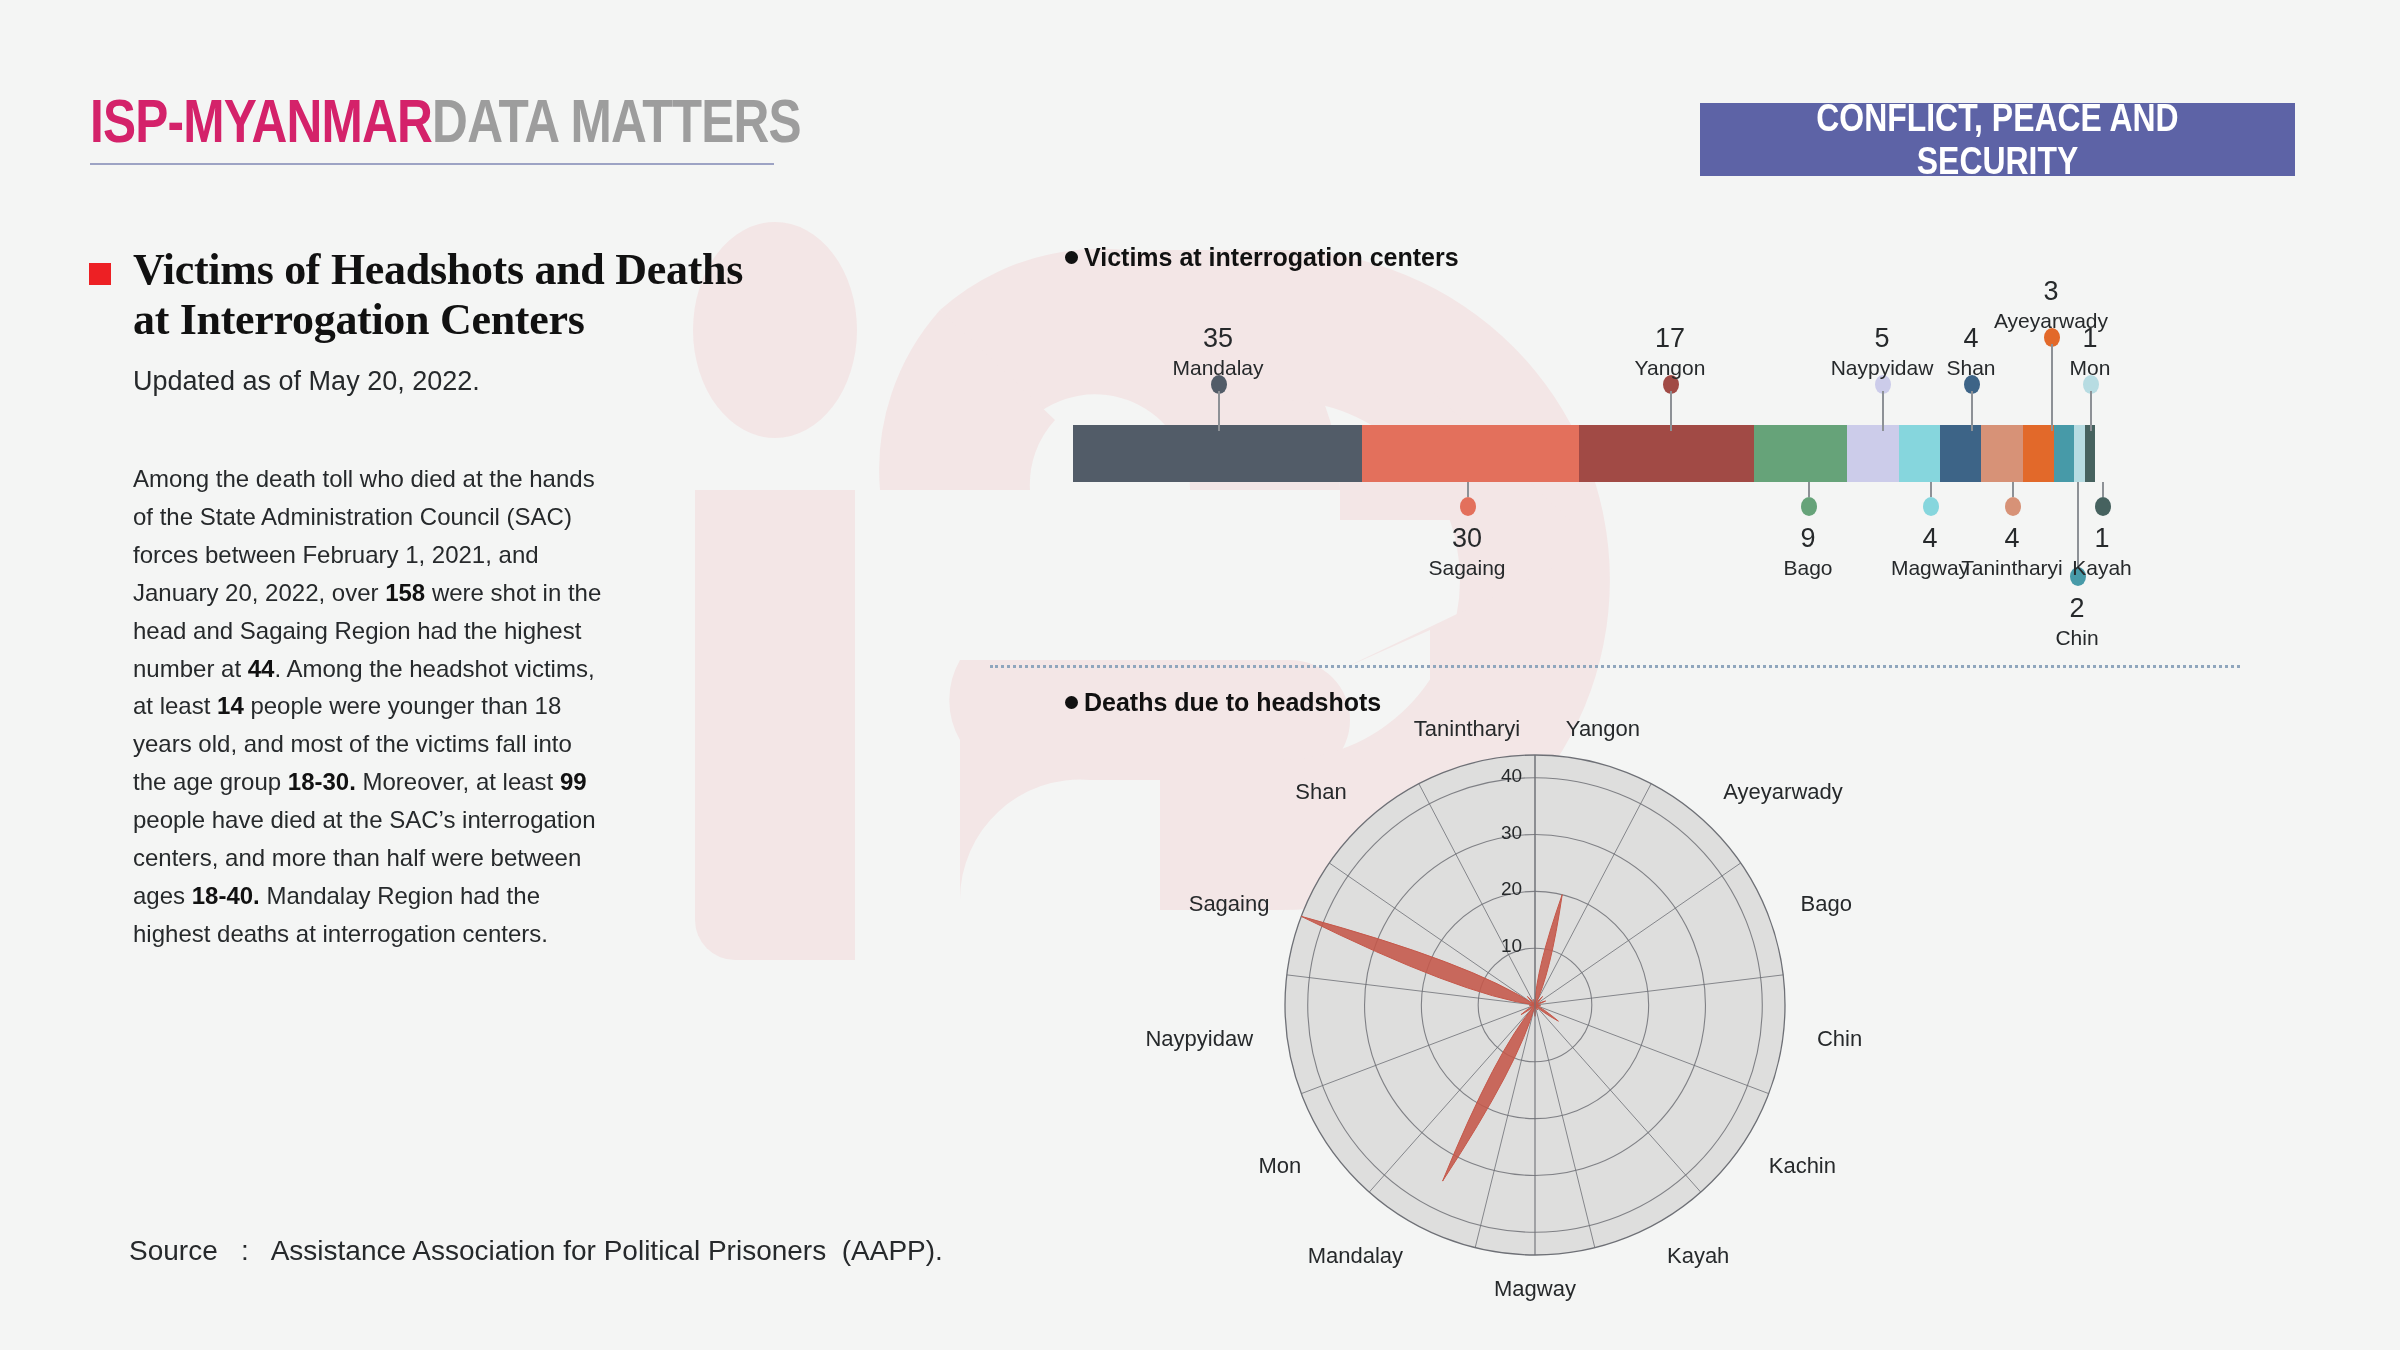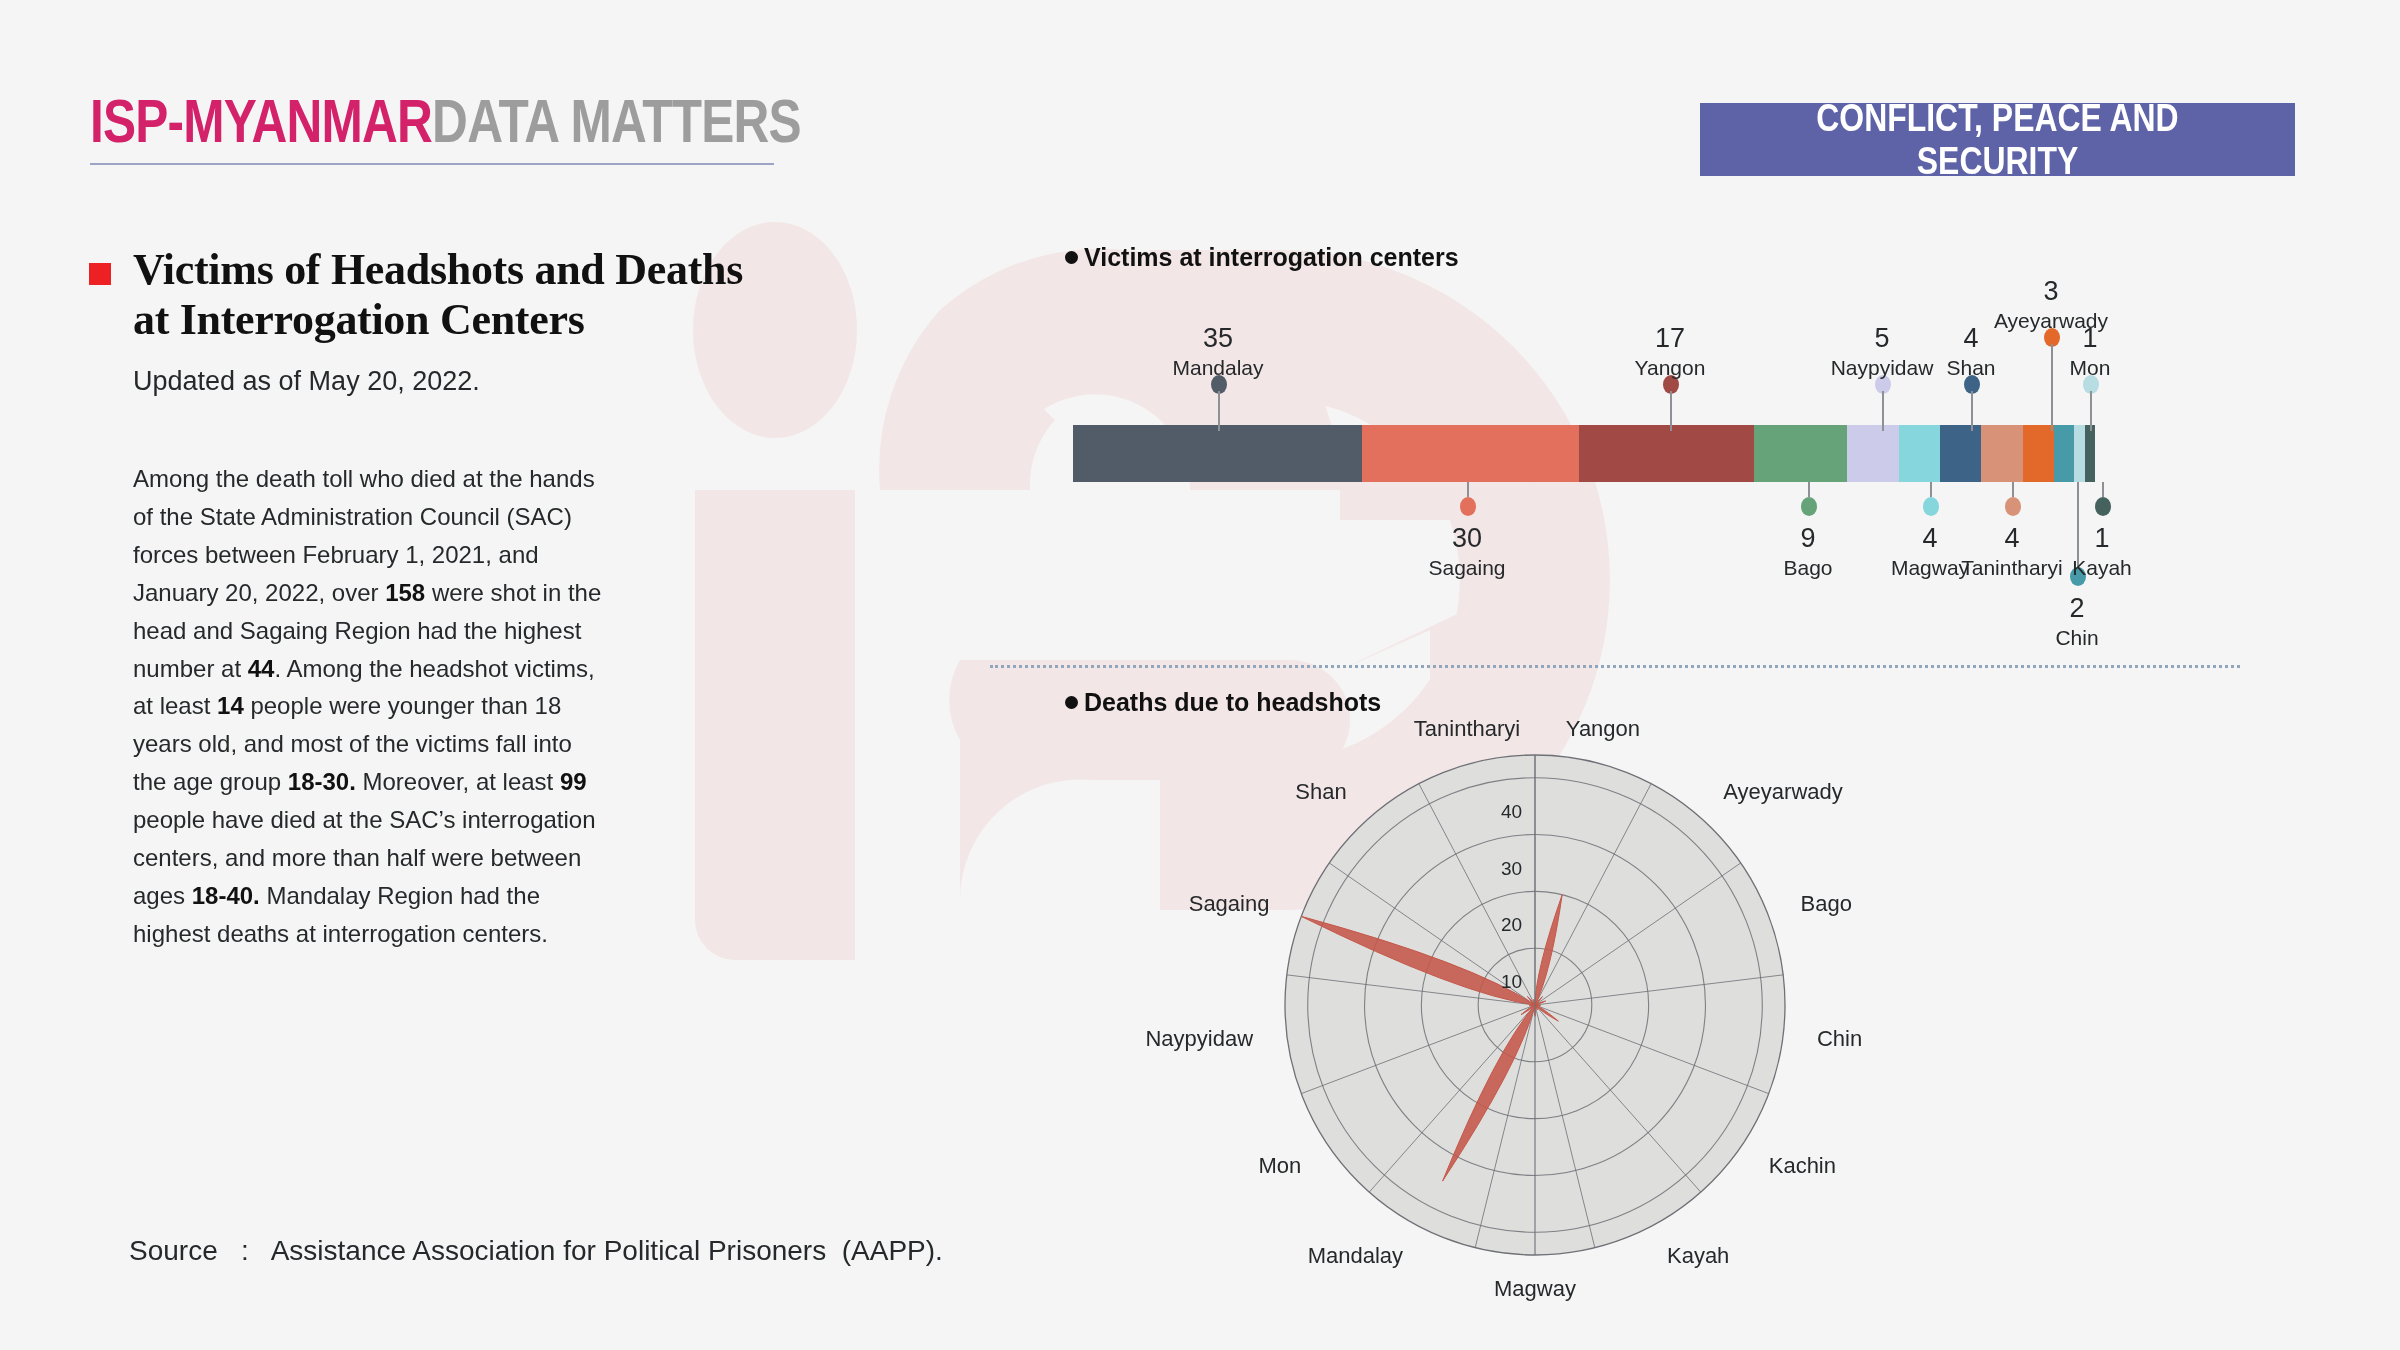--- a/index.html
+++ b/index.html
@@ -58,21 +58,21 @@
   .pin .stem{position:absolute;width:1.6px;background:#8d9196;left:0;}
   .pin .knob{position:absolute;width:16px;height:19px;border-radius:50%;left:-7.2px;}
   .pin .val{position:absolute;font-size:27px;color:#26292b;text-align:center;
     width:200px;left:-100px;line-height:1;white-space:nowrap;}
   .pin .nm{position:absolute;font-size:21px;color:#26292b;text-align:center;
     width:200px;left:-100px;line-height:1;white-space:nowrap;}
 
   
   .radar{position:absolute;left:1225px;top:715px;width:620px;height:600px;}
   .rad-lab{position:absolute;font-size:22px;color:#26292b;white-space:nowrap;}
-  .rad-tick{position:absolute;font-size:19px;color:#26292b;margin-top:36px;}
+  .rad-tick{position:absolute;font-size:19px;color:#26292b;}
 </style>
 </head>
 <body>
 
 <div class="page">
 
   <svg class="watermark" viewBox="0 0 1200 800">
     <g fill="#f3e6e6">
       <ellipse cx="135" cy="140" rx="82" ry="108"></ellipse>
       <path d="M55 300 h160 v470 h-120 a40 40 0 0 1 -40 -40 z"></path>

